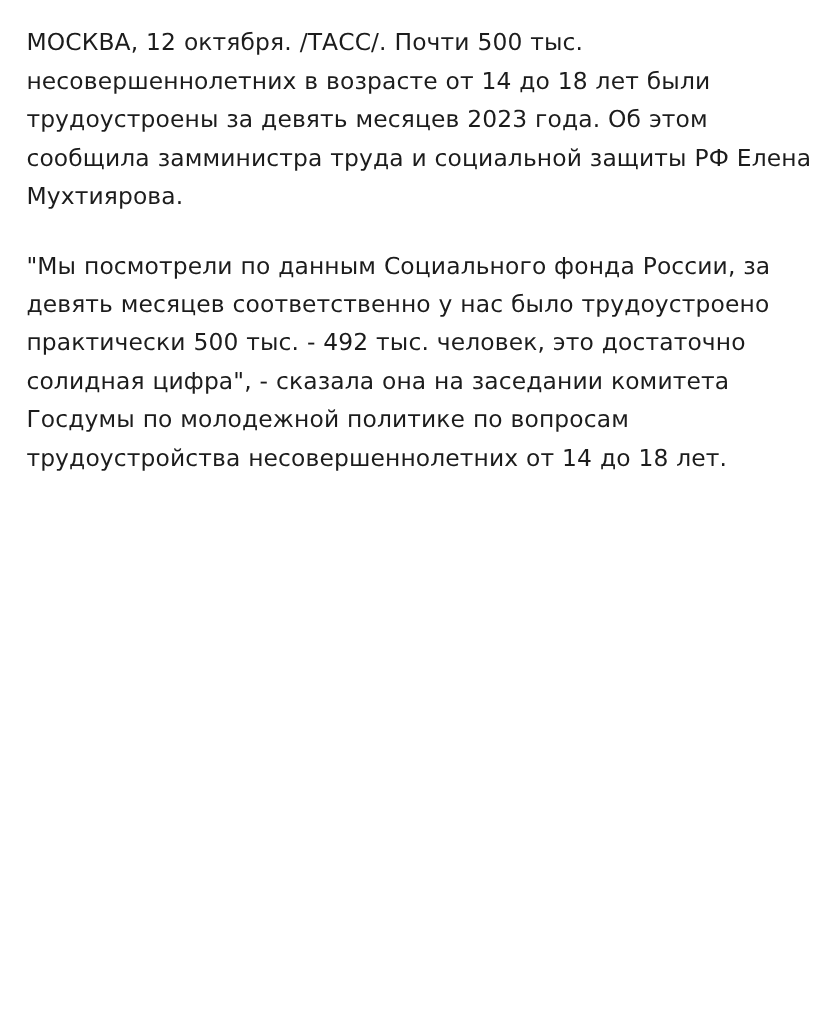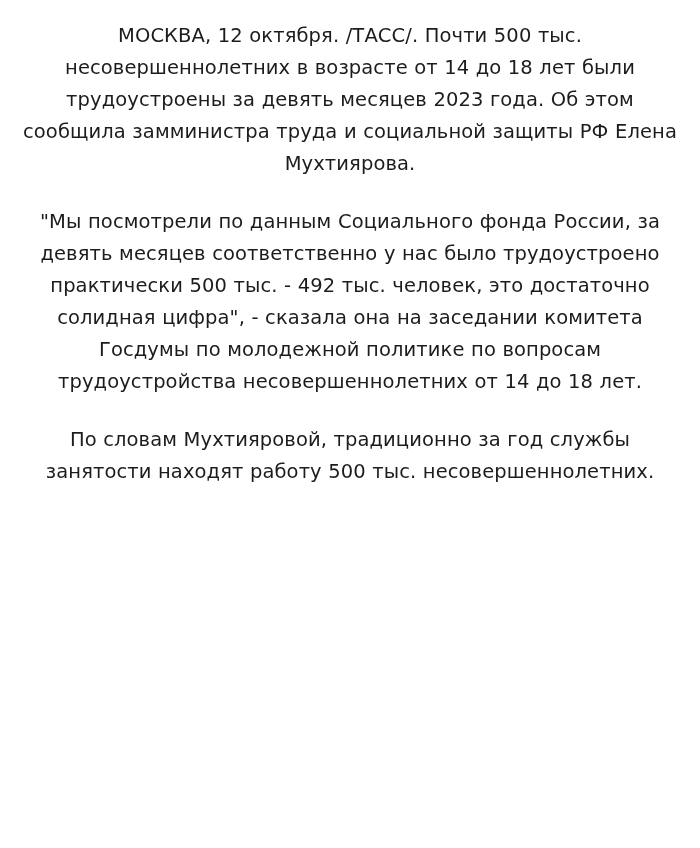--- a/index.html
+++ b/index.html
@@ -17,28 +17,27 @@
   .article {
     box-sizing: border-box;
     width: 700px;
     padding: 20px 22px 0 22px;
   }
   .para {
     font-size: 19.5px;
     line-height: 32px;
     margin: 0 0 26px 0;
     letter-spacing: 0.1px;
-    text-align: center;
+    text-align: left;
     word-spacing: 0.2px;
     color: #1c1c1c;
   }
   .para:last-child {
     margin-bottom: 0;
   }
 </style>
 </head>
 <body>
 
 <div class="article">
   <p class="para">МОСКВА, 12 октября. /ТАСС/. Почти 500 тыс. несовершеннолетних в возрасте от 14 до 18 лет были трудоустроены за девять месяцев 2023 года. Об этом сообщила замминистра труда и социальной защиты РФ Елена Мухтиярова.</p>
   <p class="para">"Мы посмотрели по данным Социального фонда России, за девять месяцев соответственно у нас было трудоустроено практически 500 тыс. - 492 тыс. человек, это достаточно солидная цифра", - сказала она на заседании комитета Госдумы по молодежной политике по вопросам трудоустройства несовершеннолетних от 14 до 18 лет.</p>
-  <p class="para">По словам Мухтияровой, традиционно за год службы занятости находят работу 500 тыс. несовершеннолетних.</p>
 </div>
 
 </body></html>

